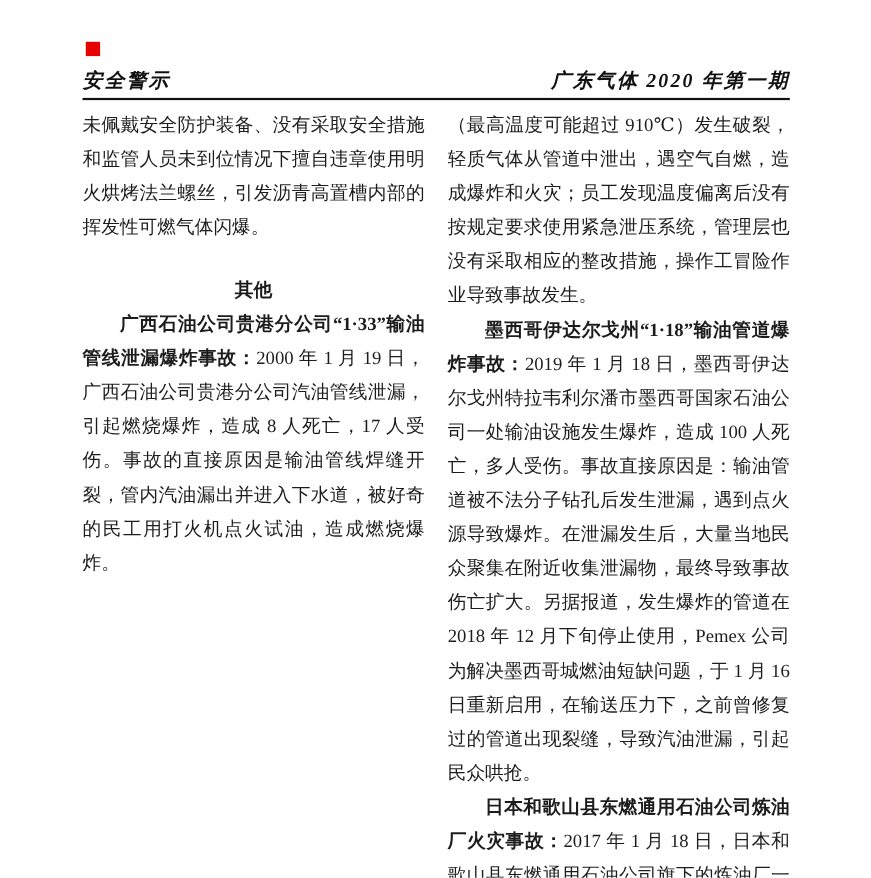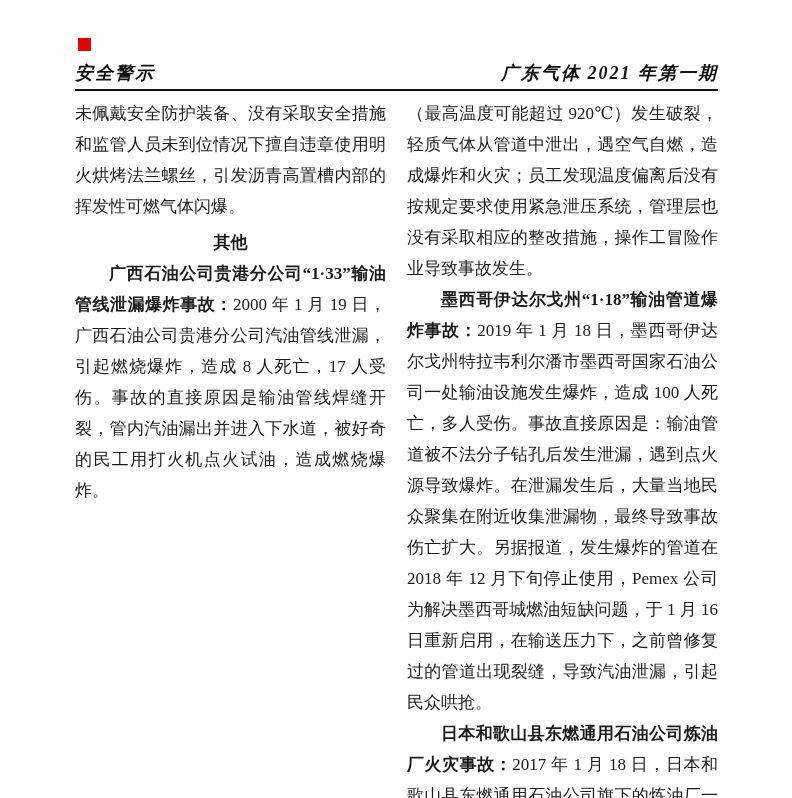--- a/index.html
+++ b/index.html
@@ -40,52 +40,52 @@
     font-size:17px;
     line-height:31px;
     text-align:justify;
     text-justify:inter-ideograph;
     word-break:break-all;
   }
   .col p{margin:0;padding:0;}
   p.indent{text-indent:2em;}
   p.heading{
     text-align:center;font-weight:bold;
-    margin-top:5px;
+    margin-top:26px;
     text-indent:0;
   }
   b{font-weight:bold;}
 </style>
 </head>
 <body>
 
 <div class="page">
 
   <div class="red-marker"></div>
 
   <div class="header">
     <span class="h-left">安全警示</span>
-    <span class="h-right">广东气体 2021 年第一期</span>
+    <span class="h-right">广东气体 2020 年第一期</span>
   </div>
 
   <div class="rule"></div>
 
   <div class="columns">
 
     <div class="col">
       <p>未佩戴安全防护装备、没有采取安全措施和监管人员未到位情况下擅自违章使用明火烘烤法兰螺丝，引发沥青高置槽内部的挥发性可燃气体闪爆。</p>
 
       <p class="heading">其他</p>
 
 
       <p class="indent"><b>广西石油公司贵港分公司“1·33”输油管线泄漏爆炸事故：</b><span>2000 年 1 月 19 日，广西石油公司贵港分公司汽油管线泄漏，引起燃烧爆炸，造成 8 人死亡，17 人受伤。事故的直接原因是输油管线焊缝开裂，管内汽油漏出并进入下水道，被好奇的民工用打火机点火试油，造成燃烧爆炸。</span></p>
     </div>
 
     <div class="col">
-      <p>（最高温度可能超过 920℃）发生破裂，轻质气体从管道中泄出，遇空气自燃，造成爆炸和火灾；员工发现温度偏离后没有按规定要求使用紧急泄压系统，管理层也没有采取相应的整改措施，操作工冒险作业导致事故发生。</p>
+      <p>（最高温度可能超过 910℃）发生破裂，轻质气体从管道中泄出，遇空气自燃，造成爆炸和火灾；员工发现温度偏离后没有按规定要求使用紧急泄压系统，管理层也没有采取相应的整改措施，操作工冒险作业导致事故发生。</p>
 
       <p class="indent"><b>墨西哥伊达尔戈州“1·18”输油管道爆炸事故：</b><span>2019 年 1 月 18 日，墨西哥伊达尔戈州特拉韦利尔潘市墨西哥国家石油公司一处输油设施发生爆炸，造成 100 人死亡，多人受伤。事故直接原因是：输油管道被不法分子钻孔后发生泄漏，遇到点火源导致爆炸。在泄漏发生后，大量当地民众聚集在附近收集泄漏物，最终导致事故伤亡扩大。另据报道，发生爆炸的管道在 2018 年 12 月下旬停止使用，Pemex 公司为解决墨西哥城燃油短缺问题，于 1 月 16 日重新启用，在输送压力下，之前曾修复过的管道出现裂缝，导致汽油泄漏，引起民众哄抢。</span></p>
 
       <p class="indent"><b>日本和歌山县东燃通用石油公司炼油厂火灾事故：</b><span>2017 年 1 月 18 日，日本和歌山县东燃通用石油公司旗下的炼油厂一个油料</span></p>
     </div>
 
   </div>
 </div>
 
 </body></html>

